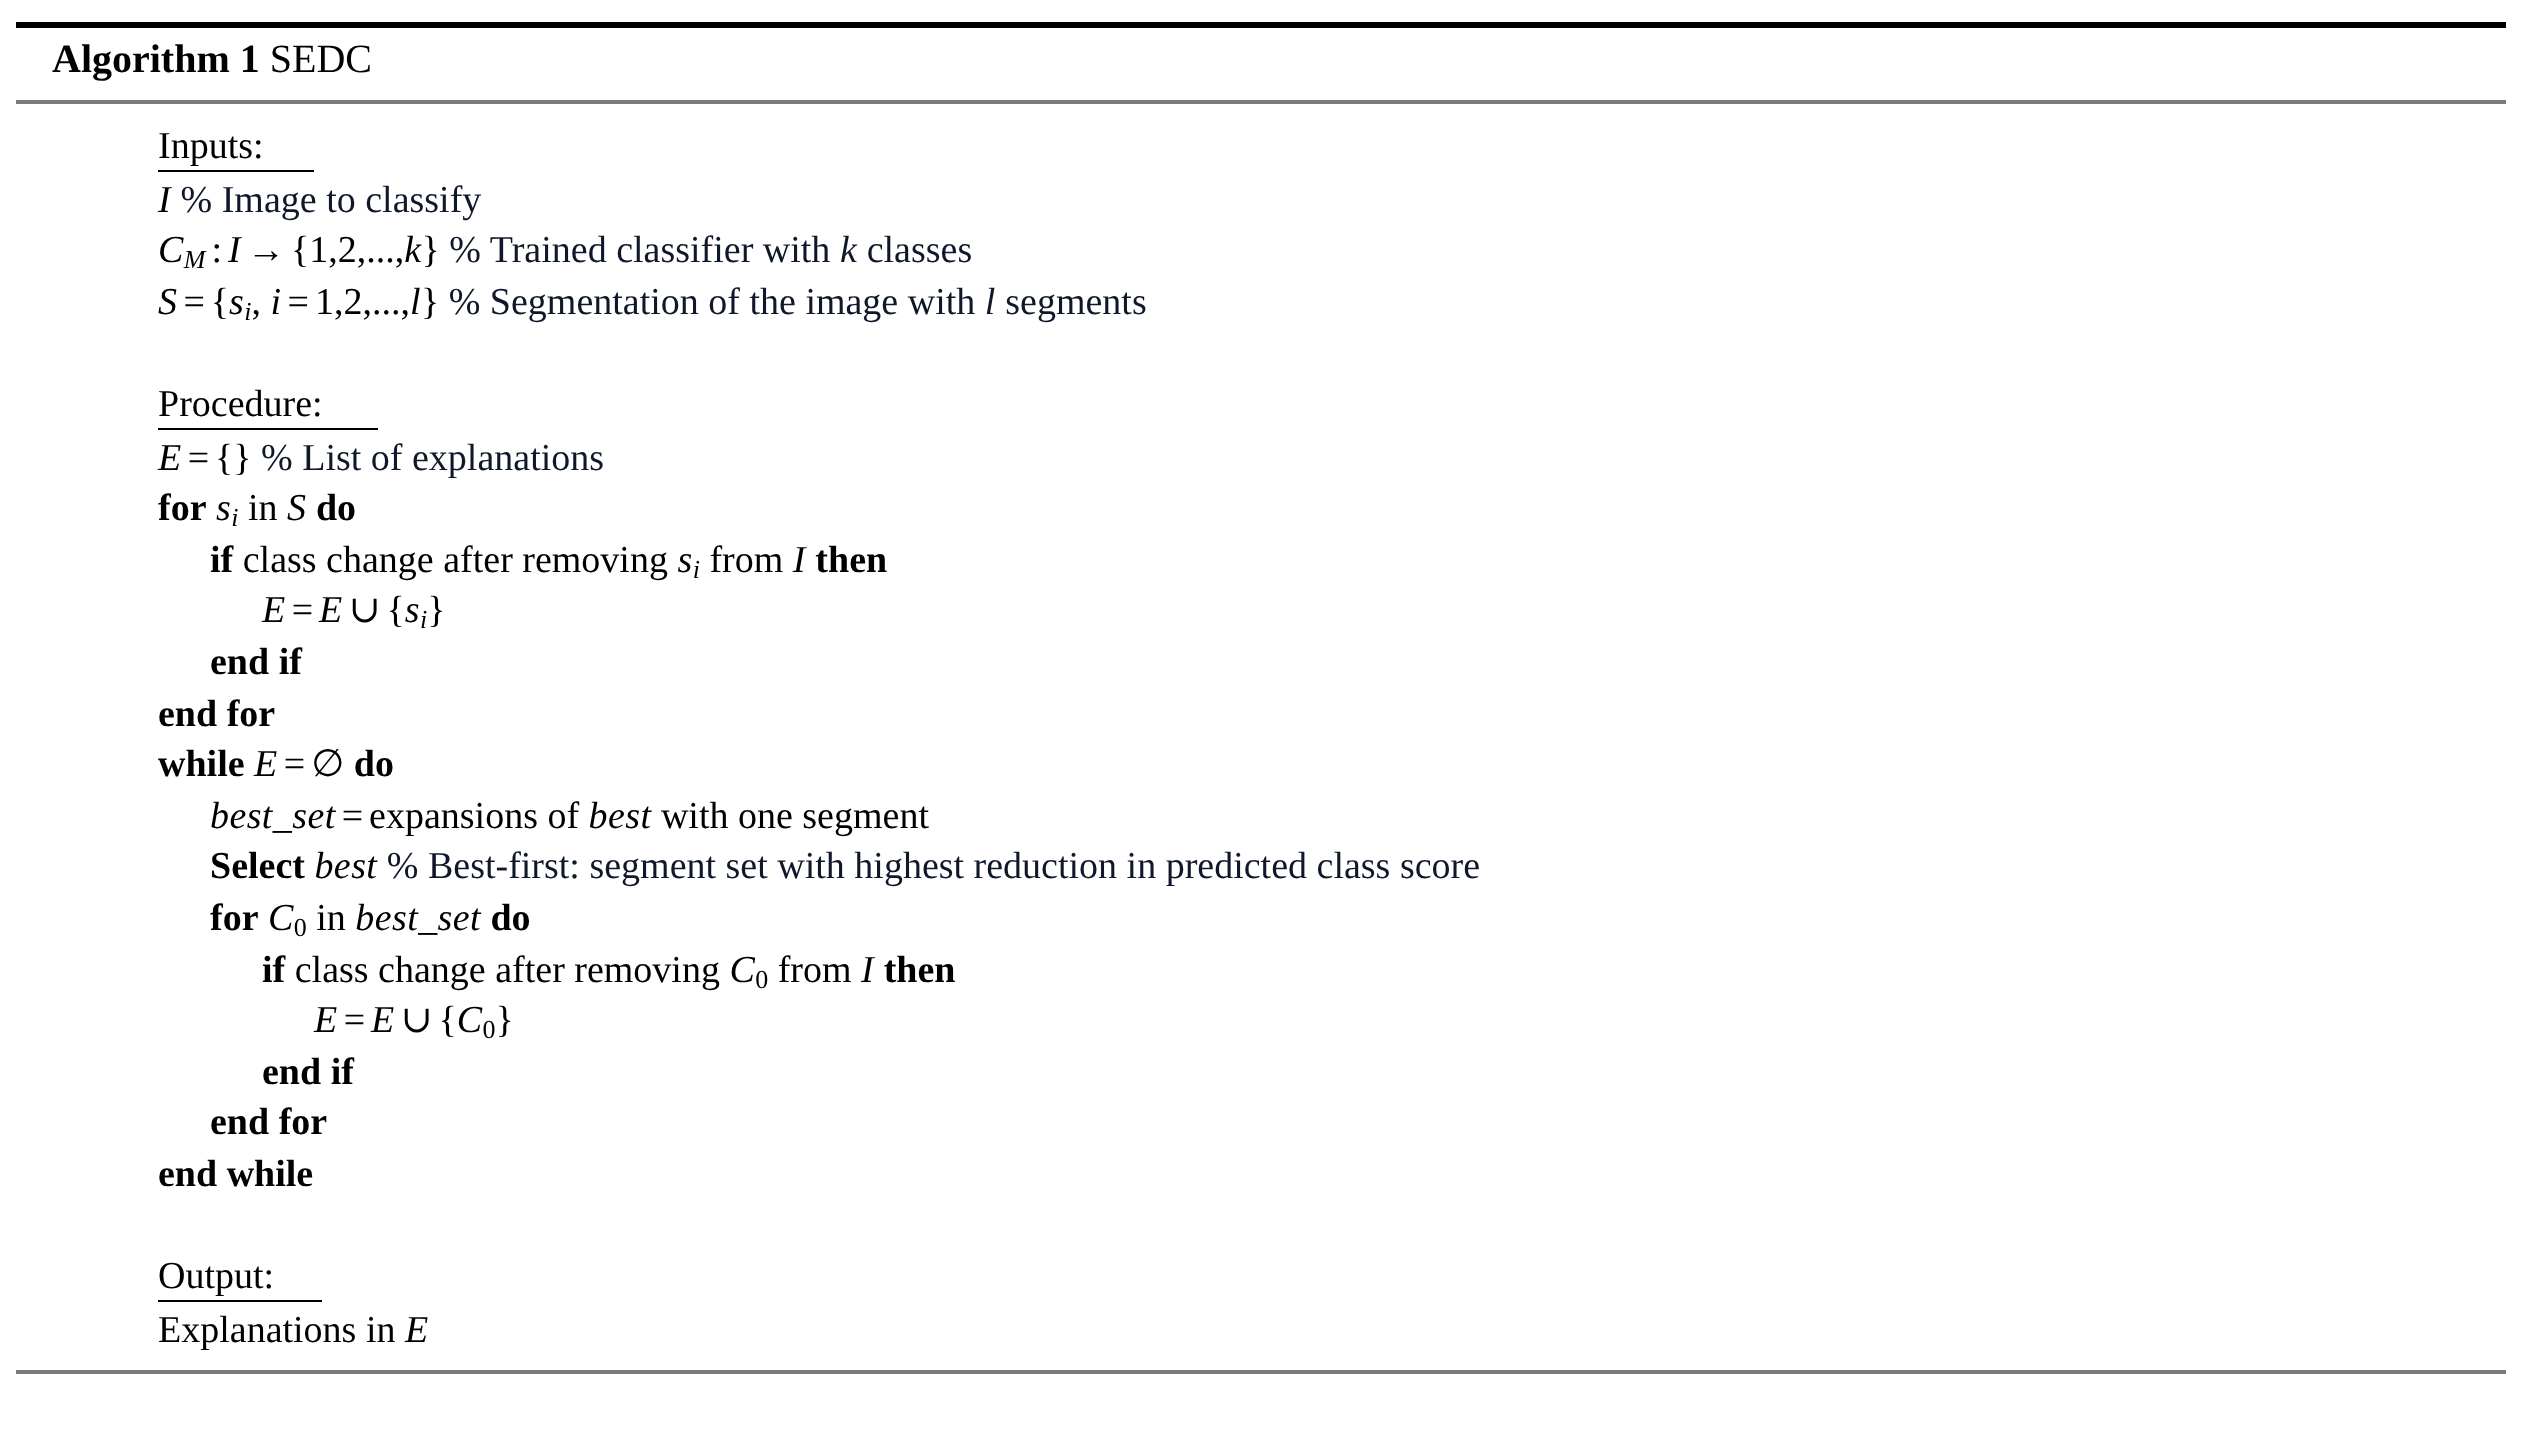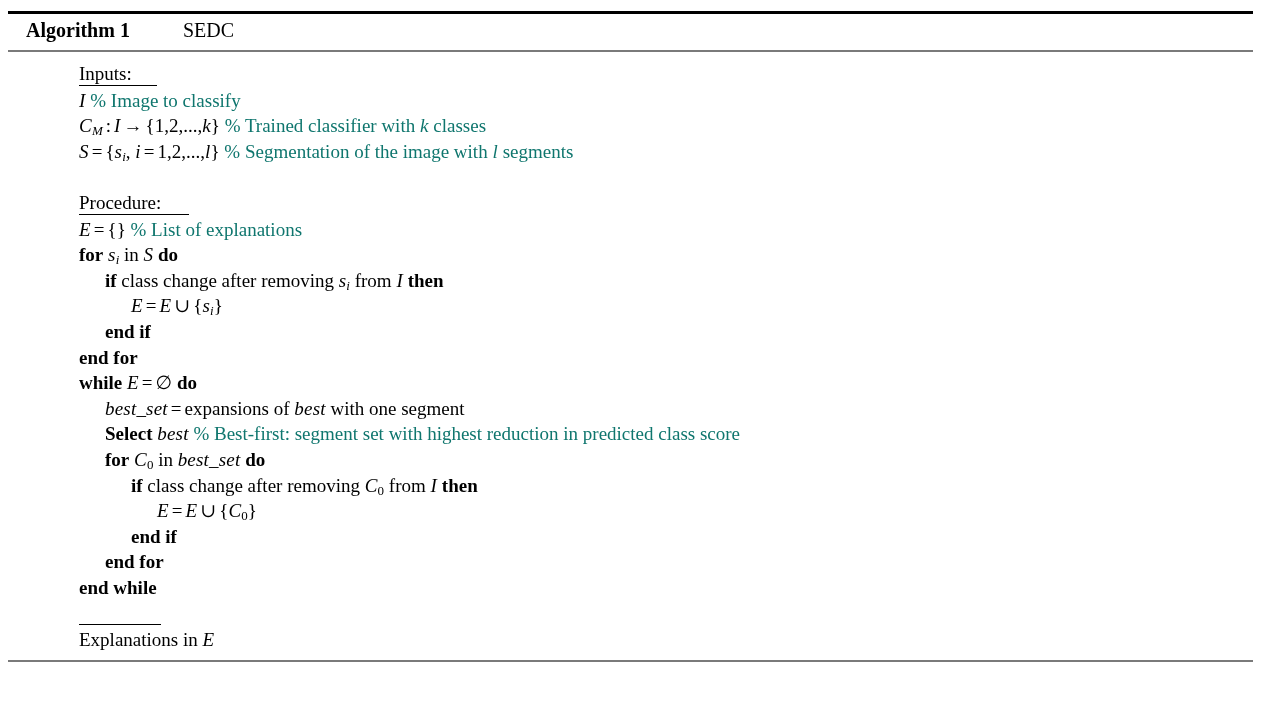--- a/index.html
+++ b/index.html
@@ -50,21 +50,20 @@
     line-height: 26px;
     padding: 3px 0 2px 6px;
     white-space: nowrap;
   }
   .algo-header .algo-label {
     font-weight: bold;
     margin-left: 12px;
   }
   .algo-header .algo-name {
     font-weight: normal;
-    margin-left: 48px;
   }
 
   
   .algo-body {
     padding-top: 9px;
   }
 
   .line {
     font-size: 19px;
     line-height: 25.6px;
@@ -81,21 +80,21 @@
   .ind2 { padding-left: 123px; }
   .ind3 { padding-left: 149px; }
 
   
   .kw   { font-weight: bold; }
   .mathi {
     font-style: italic;
     font-family: "Liberation Serif", "DejaVu Serif", serif;
     letter-spacing: 0.2px;
   }
-  .cmt  { color: #0f766e; }
+  .cmt  { color: #0f172a; }
   .sub {
     font-size: 13px;
     vertical-align: -0.22em;
     font-style: italic;
   }
   .subn {
     font-size: 13px;
     vertical-align: -0.22em;
     font-style: normal;
   }
@@ -246,20 +245,23 @@
     <div class="line ind1">
       <span class="kw">end for</span>
     </div>
 
     <div class="line">
       <span class="kw">end while</span>
     </div>
 
     <div class="line blank"></div>
 
+    <div class="section-head">
+      <span class="heading-text">Output:</span>
+    </div>
     <div class="head-underline output"></div>
 
     <div class="line">
       <span>Explanations in </span><span class="mathi">E</span>
     </div>
 
   </div>
 
   <div class="rule rule-bottom"></div>
 

